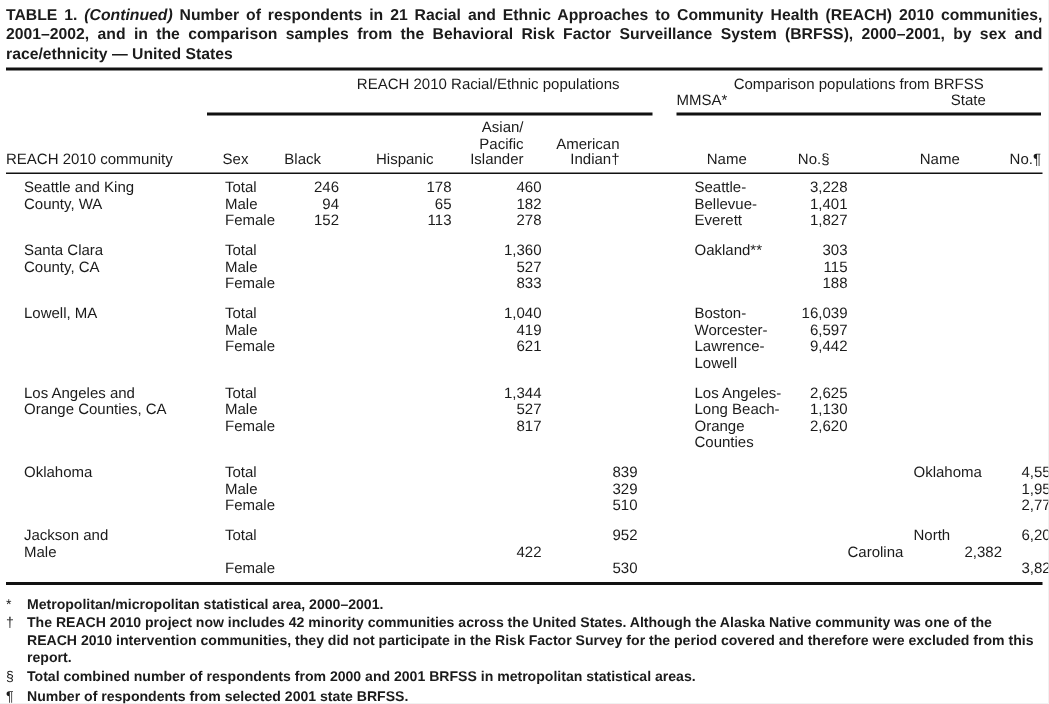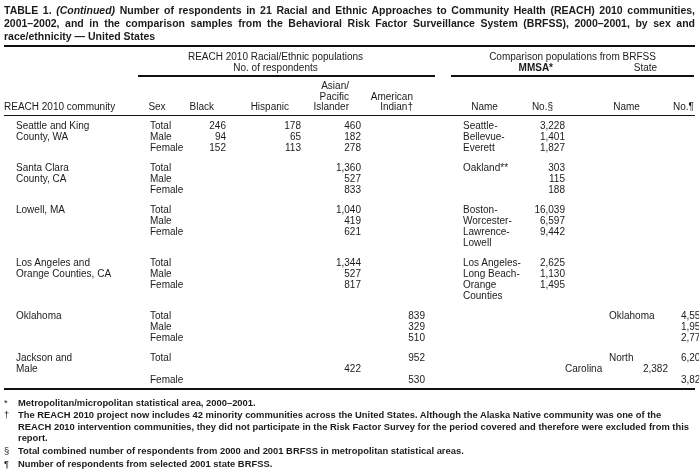--- a/index.html
+++ b/index.html
@@ -18,24 +18,24 @@
     display:grid;
     grid-template-columns:134px 38px 38px 75px 60px 64px 38px 67px 35px 44px 59px 38px;
   }
   .cell { white-space:nowrap; }
   .c-num  { text-align:right; }
   .c-ctr  { text-align:center; }
 
   
   .h-row { font-size:10px; line-height:11px; }
   .h-top { margin-top:4px; }
-  .gh-left  { grid-column:2/7;  text-align:center; }
+  .gh-left  { grid-column:2/7;  text-align:right; }
   .gh-right { grid-column:8/13; text-align:center; }
   .sub-left  { grid-column:2/7;  text-align:center; }
-  .sub-mmsa  { grid-column:8/10; text-align:right;font-weight:bold; }
+  .sub-mmsa  { grid-column:8/10; text-align:left; }
   .sub-state { grid-column:11/13; text-align:center; }
   .h-rules { margin-top:2px; }
   .rule-left  { grid-column:2/8;  border-bottom:2px solid #111; margin-right:16px; }
   .rule-right { grid-column:8/13; border-bottom:2px solid #111; }
   .h-cols { align-items:end; border-bottom:1.5px solid #111; padding:4px 0 2px 0;
             font-size:10px; line-height:10.5px; }
   .hline { display:block; }
 
   
   .t-body { font-size:10px; line-height:11px;margin-left:12px; }
@@ -55,21 +55,20 @@
 <div class="page">
 
   <div class="title"><span>TABLE 1. </span><span class="cont">(Continued)</span><span> Number of respondents in 21 Racial and Ethnic Approaches to Community Health (REACH) 2010 communities, 2001–2002, and in the comparison samples from the Behavioral Risk Factor Surveillance System (BRFSS), 2000–2001, by sex and race/ethnicity — United States</span></div>
   <div class="title-rule"></div>
 
   <div class="grid h-row h-top">
     <span class="gh-left">REACH 2010 Racial/Ethnic populations</span>
     <span class="gh-right">Comparison populations from BRFSS</span>
   </div>
   <div class="grid h-row">
-    <span class="sub-left">No. of respondents</span>
     <span class="sub-mmsa">MMSA*</span>
     <span class="sub-state">State</span>
   </div>
   <div class="grid h-rules">
     <span class="rule-left"></span>
     <span class="rule-right"></span>
   </div>
 
   <div class="grid h-cols">
     <span class="cell">REACH 2010  community</span>
@@ -271,21 +270,21 @@
         </div>
         <div class="grid">
           <span class="cell "></span>
           <span class="cell ">Female</span>
           <span class="cell c-num"></span>
           <span class="cell c-num"></span>
           <span class="cell c-num">817</span>
           <span class="cell c-num"></span>
           <span class="cell "></span>
           <span class="cell ">Orange</span>
-          <span class="cell c-num">1,495</span>
+          <span class="cell c-num">2,620</span>
           <span class="cell "></span>
           <span class="cell "></span>
           <span class="cell c-num"></span>
         </div>
         <div class="grid">
           <span class="cell "></span>
           <span class="cell "></span>
           <span class="cell c-num"></span>
           <span class="cell c-num"></span>
           <span class="cell c-num"></span>

